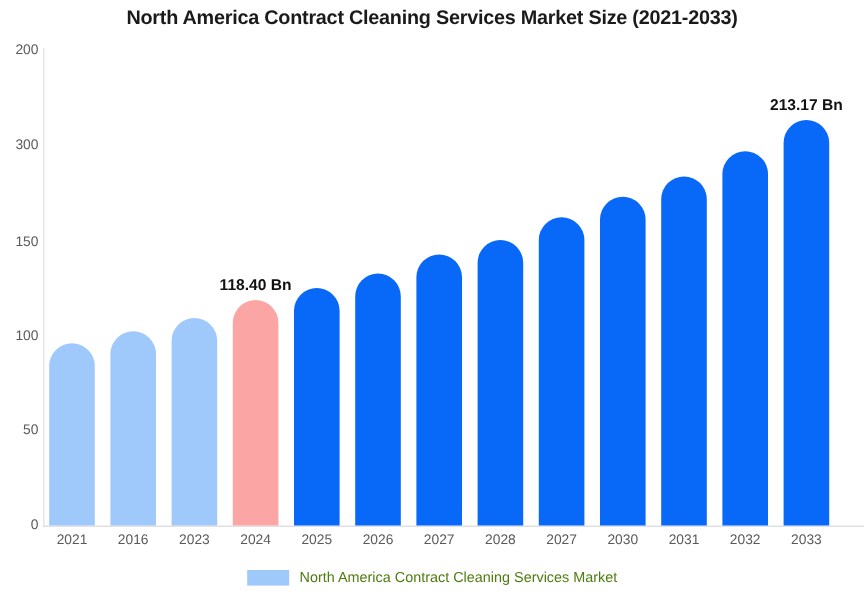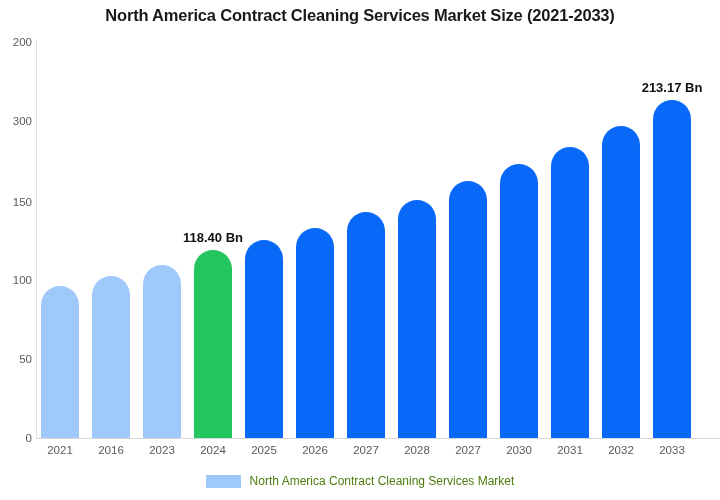--- a/index.html
+++ b/index.html
@@ -148,21 +148,21 @@
       <div class="bar-slot" style="left: 5px; height: 396px;">
         <div class="bar" style="height: 152.064px; background: rgb(159, 200, 251);"></div>
       </div>
       <div class="bar-slot" style="left: 56px; height: 396px;">
         <div class="bar" style="height: 162.36px; background: rgb(159, 200, 251);"></div>
       </div>
       <div class="bar-slot" style="left: 107px; height: 396px;">
         <div class="bar" style="height: 173.448px; background: rgb(159, 200, 251);"></div>
       </div>
       <div class="bar-slot" style="left: 158px; height: 396px;">
-        <div class="bar" style="height: 187.546px; background: #22c55e;">
+        <div class="bar" style="height: 187.546px; background: #fca5a5;">
           <div class="bar-value">118.40 Bn</div>
         </div>
       </div>
       <div class="bar-slot" style="left: 209px; height: 396px;">
         <div class="bar" style="height: 198px; background: rgb(8, 104, 247);"></div>
       </div>
       <div class="bar-slot" style="left: 260px; height: 396px;">
         <div class="bar" style="height: 209.88px; background: rgb(8, 104, 247);"></div>
       </div>
       <div class="bar-slot" style="left: 311px; height: 396px;">

